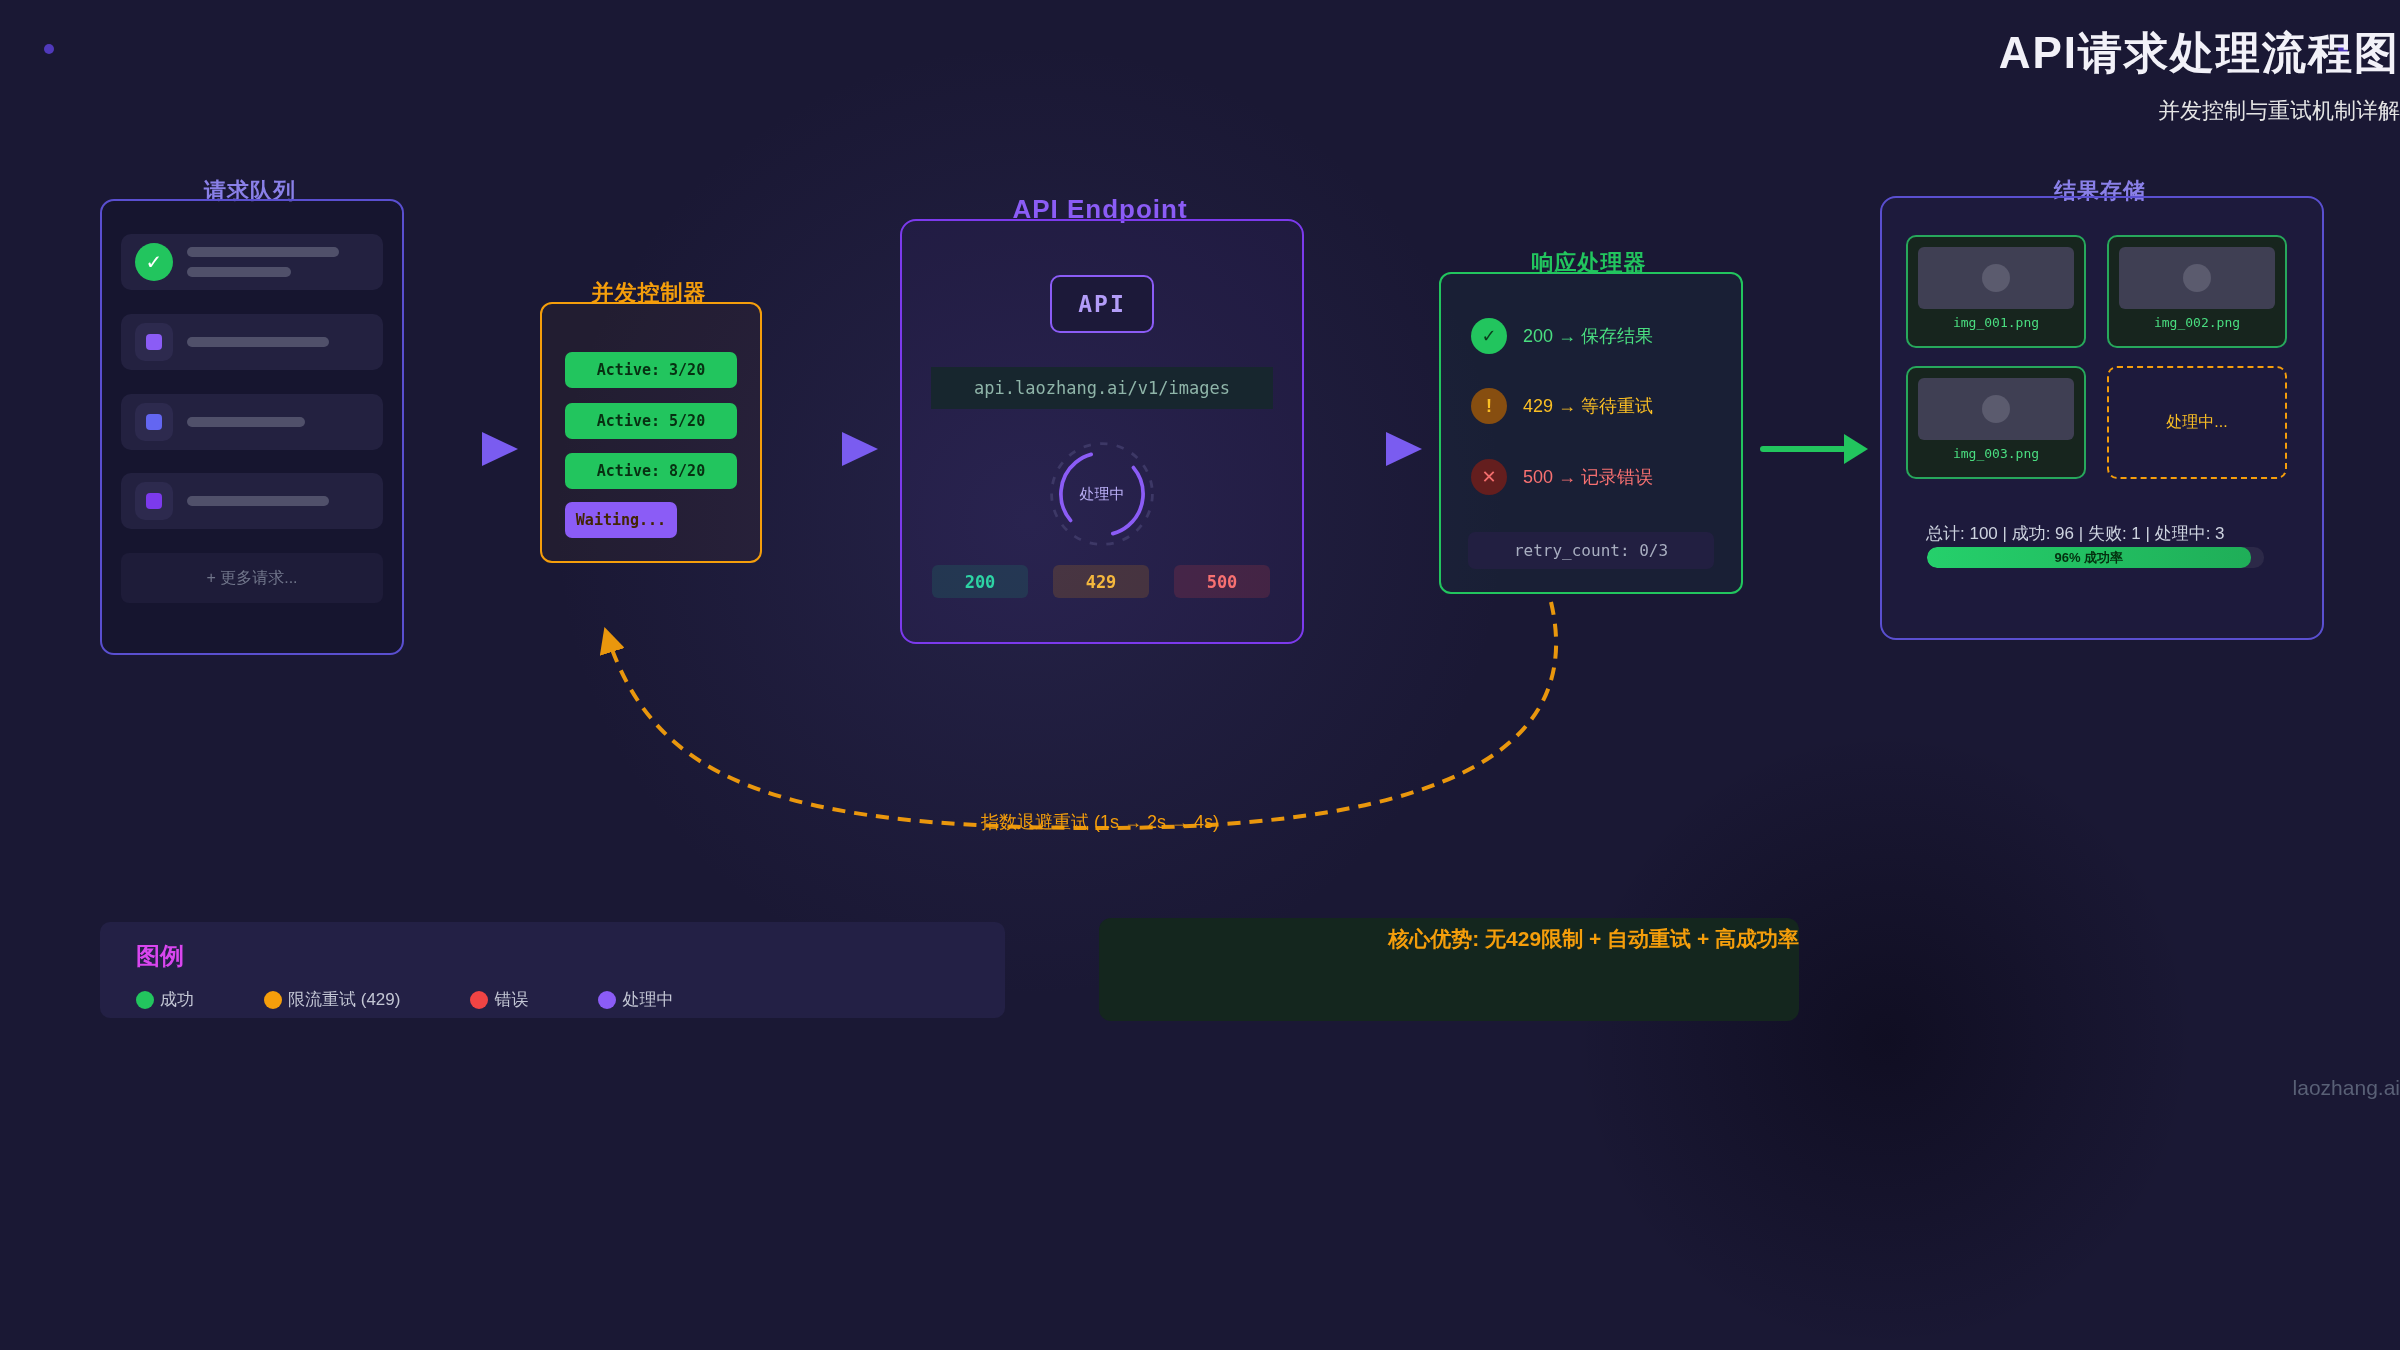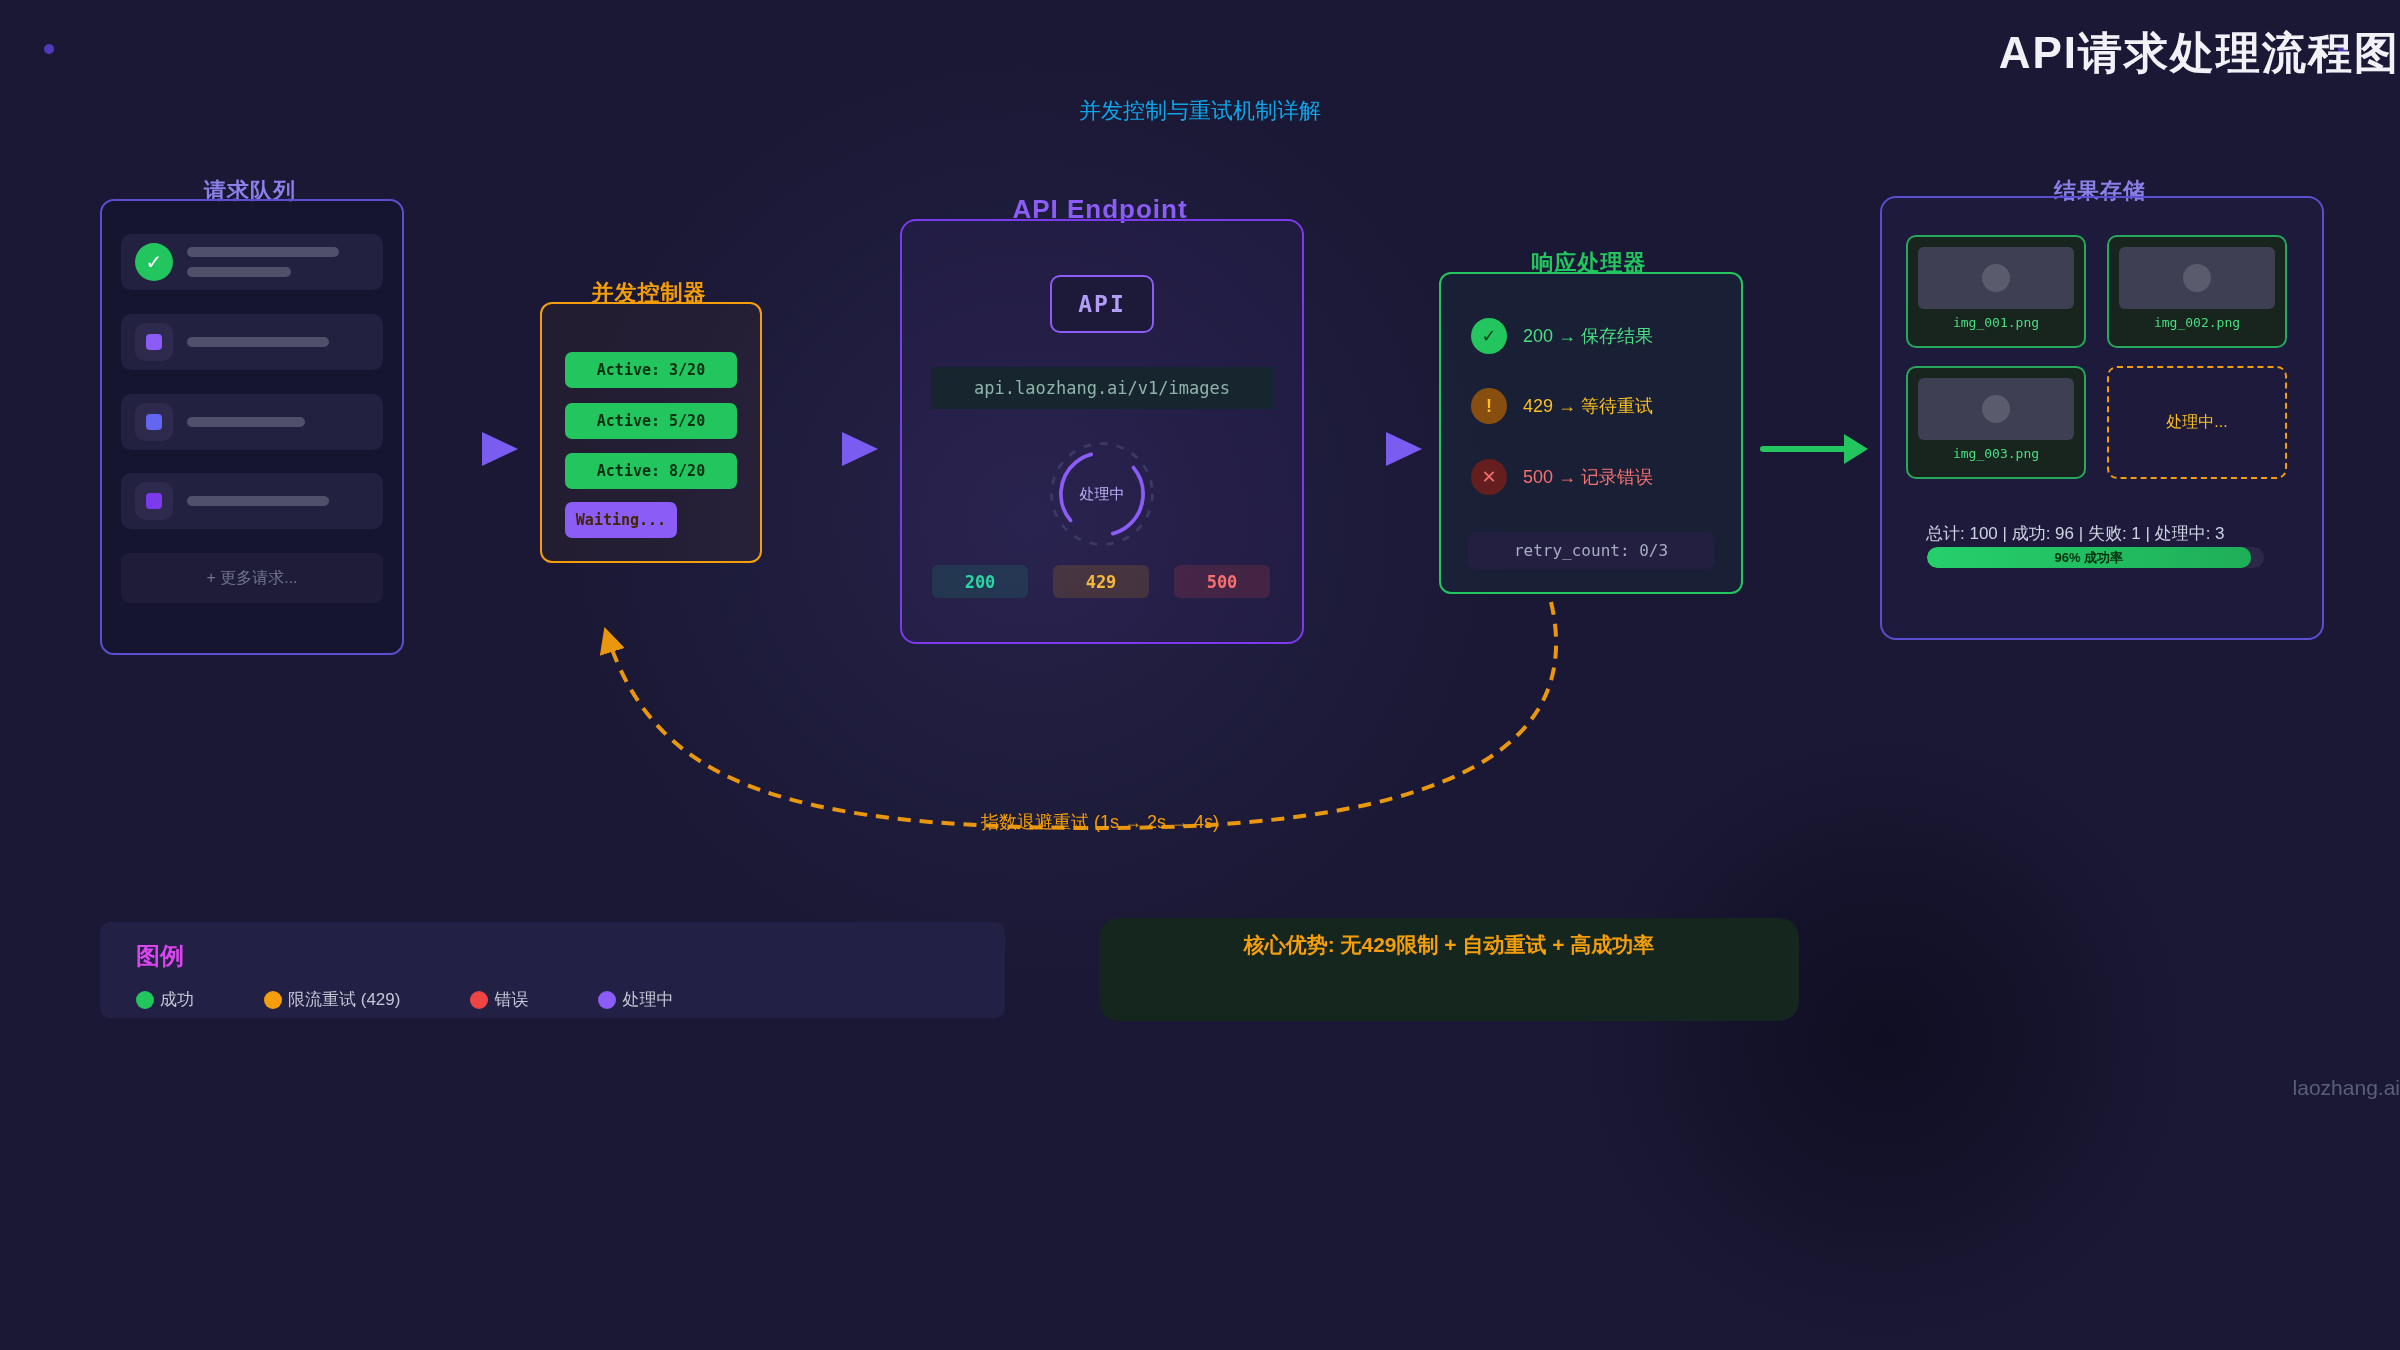--- a/index.html
+++ b/index.html
@@ -8,21 +8,21 @@
     font-family:"Liberation Sans","DejaVu Sans",sans-serif;
     background:
       radial-gradient(circle 680px at 1030px 520px, rgba(76,70,140,0.22), rgba(76,70,140,0) 70%),
       radial-gradient(circle 430px at 1885px 1040px, rgba(8,6,20,0.55), rgba(8,6,20,0) 72%),
       #1a1834;
   }
   .abs{position:absolute;}
   .mono{font-family:"DejaVu Sans Mono","Liberation Mono",monospace;}
   .corner-dot{position:absolute;width:10px;height:10px;border-radius:50%;background:#5b3fd4;opacity:.85;}
   .page-title{left:0;right:0;top:24px;text-align:right;font-size:44px;font-weight:bold;color:#f2f1f8;letter-spacing:2px;}
-  .page-subtitle{left:0;right:0;top:96px;text-align:center;font-size:22px;color:#0ea5e9;}
+  .page-subtitle{left:0;right:0;top:96px;text-align:right;font-size:22px;color:#e5e5e5;}
   .panel-title{position:absolute;text-align:center;font-size:22px;font-weight:bold;letter-spacing:1px;}
 
   
   .queue-box{border:2px solid #5a4fd0;border-radius:14px;background:rgba(13,12,30,0.25);}
   .queue-row{position:absolute;left:19px;width:262px;height:56px;background:#232140;border-radius:10px;
     display:flex;align-items:center;gap:14px;padding:0 14px;box-sizing:border-box;}
   .q-icon{width:38px;height:38px;flex:0 0 38px;display:flex;align-items:center;justify-content:center;}
   .q-icon.success{border-radius:50%;background:#22c55e;color:#ffffff;font-size:20px;font-weight:bold;}
   .q-icon.thumb{border-radius:10px;background:#2d2a4e;}
   .q-icon.thumb i{display:block;width:16px;height:16px;border-radius:4px;}
@@ -95,21 +95,21 @@
   .curve-svg{position:absolute;left:0;top:0;pointer-events:none;}
   .retry-path{fill:none;stroke:#f59e0b;stroke-width:4;stroke-dasharray:13 9;opacity:.95;}
   .retry-label{position:absolute;left:1100px;top:822px;transform:translate(-50%,-50%);color:#f59e0b;font-size:18px;white-space:nowrap;}
 
   
   .legend-box{background:#232045;border-radius:10px;padding:18px 36px;box-sizing:border-box;}
   .legend-title{font-size:24px;font-weight:bold;color:#d946ef;}
   .legend-items{margin-top:16px;display:flex;gap:70px;align-items:center;font-size:17px;color:#c3c6d4;}
   .legend-item{display:flex;align-items:center;gap:6px;}
   .dot{width:18px;height:18px;border-radius:50%;display:inline-block;}
-  .highlight-box{background:#14261e;border-radius:20px;text-align:center;padding-top:13px;box-sizing:border-box;}
+  .highlight-box{background:#14261e;border-radius:12px;text-align:right;padding-top:7px;box-sizing:border-box;}
   .hl-line1{font-size:21px;font-weight:bold;color:#f59e0b;}
   .hl-line2{margin-top:11px;font-size:16px;color:#cbd5de;}
   .footer{left:0;right:0;top:1076px;text-align:right;font-size:21px;color:#596076;}
 </style>
 </head>
 <body>
 
 <div class="corner-dot" style="left:44px;top:44px"></div>
 <div class="corner-dot" style="left:2338px;top:44px"></div>
 

